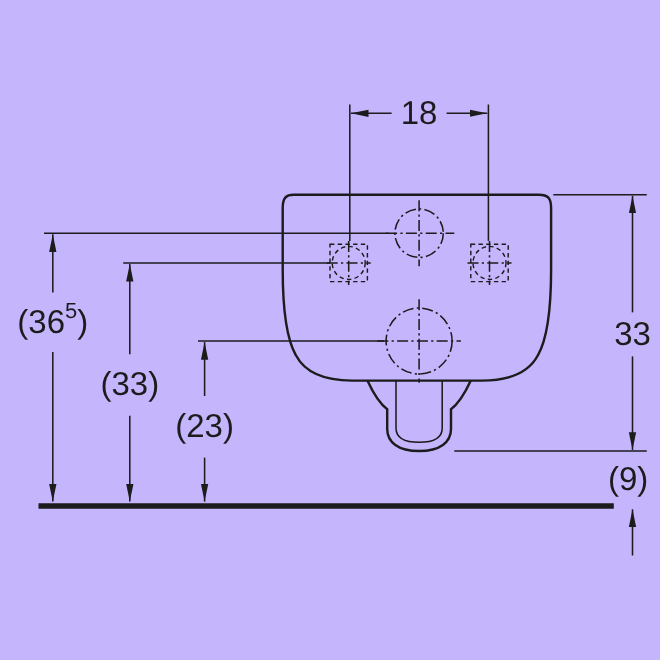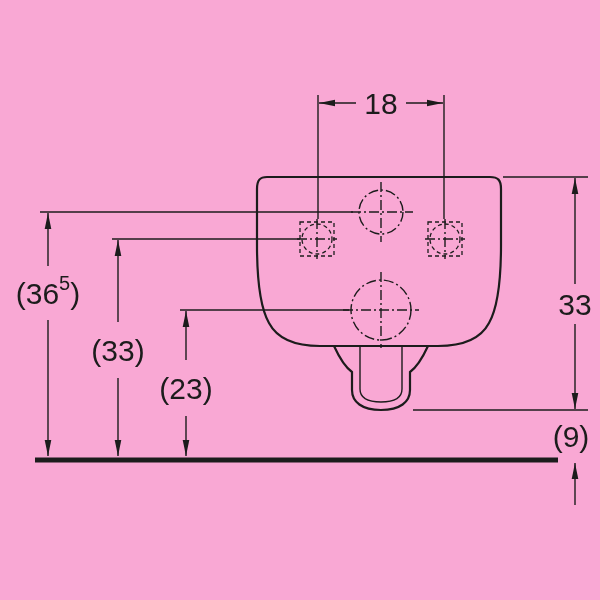--- a/index.html
+++ b/index.html
@@ -7,21 +7,21 @@
     padding: 0;
     background: #ffffff;
     width: 600px;
     height: 600px;
     font-family: "Liberation Sans", sans-serif;
   }
   .stage {
     position: relative;
     width: 600px;
     height: 600px;
-    background: #f9a8d4;
+    background: #c4b5fd;
     overflow: hidden;
   }
   svg { display: block; }
   .thin   { fill: none; stroke-width: 1.4; }
   .thick  { fill: none; stroke-width: 2.2; }
   .floor  { fill: none; stroke-width: 5; }
   .dashdot { fill: none; stroke-width: 1.4; stroke-dasharray: 10 3 2 3; }
   .dashed  { fill: none; stroke-width: 1.3; stroke-dasharray: 4 3; }
   .dim-text {
     fill: #1c1c1c;

